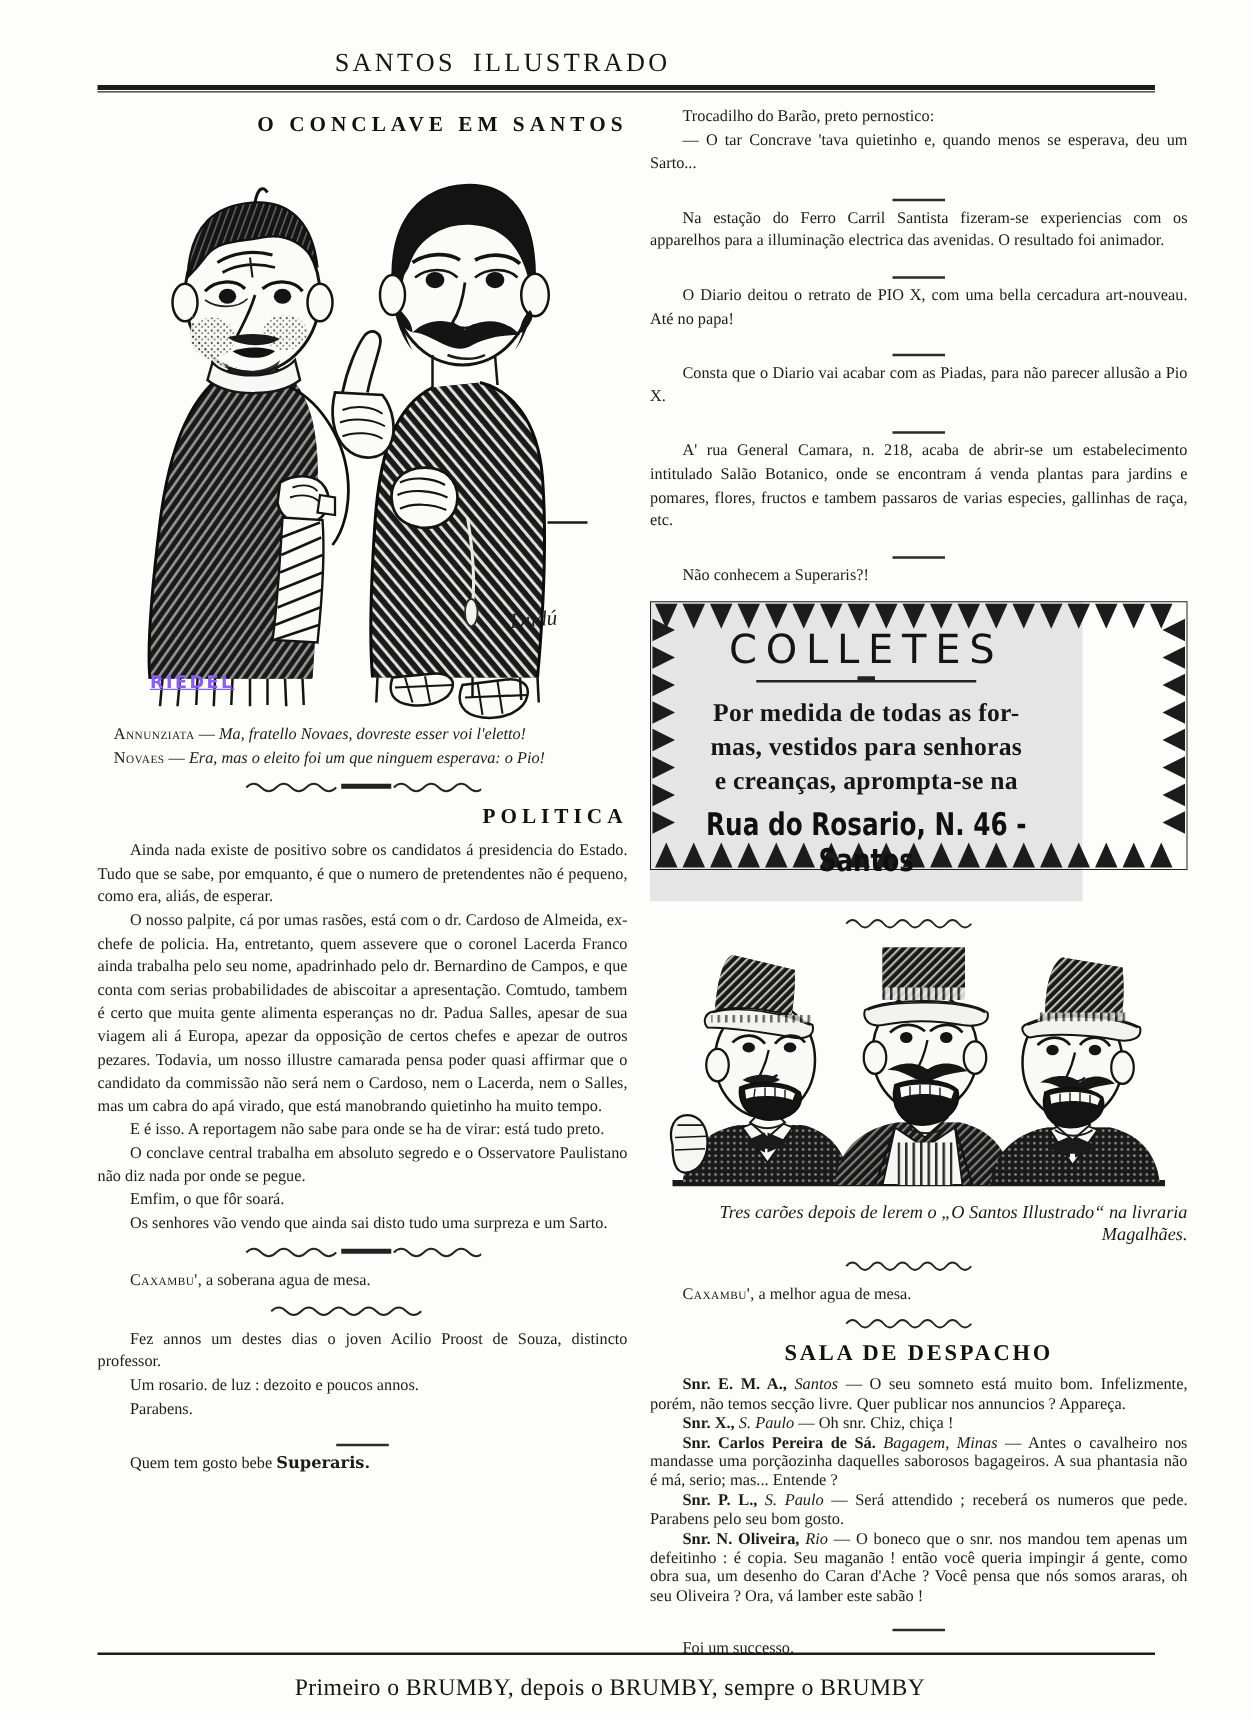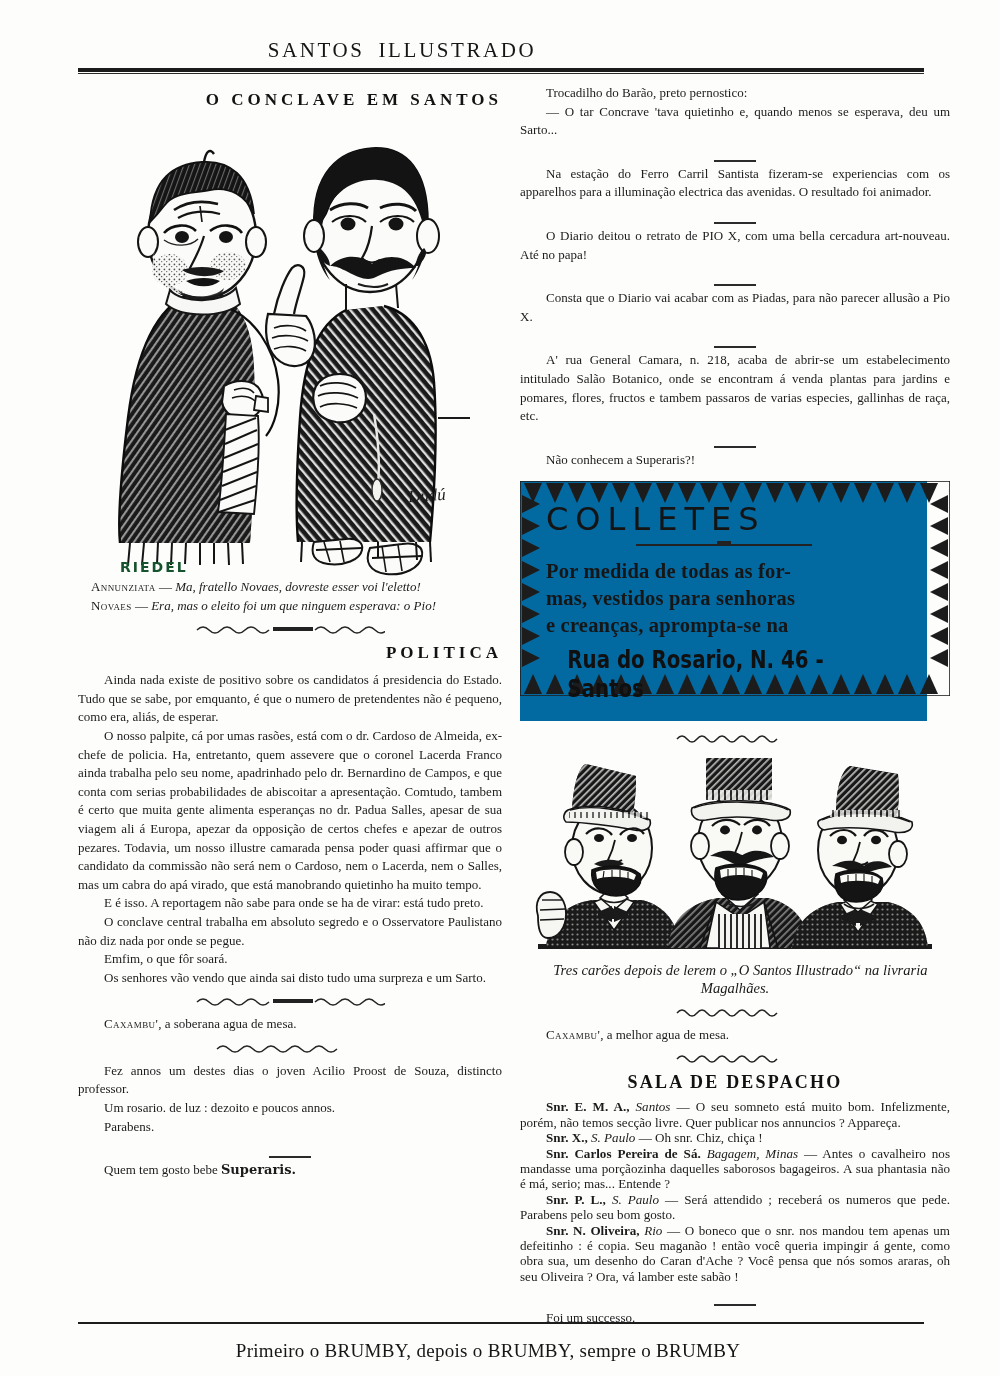--- a/index.html
+++ b/index.html
@@ -122,26 +122,27 @@
   .illus-main {
     position: relative;
     width: 424px;
     height: 460px;
     margin: 8px 0 0 0;
   }
   .illus-main svg, .illus-three svg { display:block; }
   .signature-riedel {
     position: absolute;
     left: 42px;
-    bottom: 3px;
+    bottom: 24px;
     font-family: "DejaVu Sans", sans-serif;
     font-weight: bold;
     font-size: 14px;
     letter-spacing: 2px;
-    color: #14532d;
+    color: #8b5cf6;
+    text-decoration: underline;
   }
   .signature-dudu {
     position: absolute;
     right: 56px;
     bottom: 72px;
     font-family: "Liberation Serif", serif;
     font-style: italic;
     font-size: 17px;
     color: #1c1c1c;
     transform: rotate(-4deg);
@@ -149,26 +150,26 @@
   .illus-three {
     position: relative;
     width: 430px;
     height: 205px;
     margin: 4px 0 2px 0;
   }
 
   
   .ad-colletes {
     position: relative;
-    width: 407px;
+    width: 346px;
     margin: 12px 0 10px 0;
     padding: 22px 26px 18px 26px;
     box-sizing: border-box;
-    text-align: left;
-    background: #0369a1;
+    text-align: center;
+    background: #e5e5e5;
   }
   .ad-scallop {
     position: absolute;
     inset: 0;
     pointer-events: none;
   }
   .ad-title {
     font-family: "DejaVu Sans", sans-serif;
     font-size: 32px;
     letter-spacing: 7px;
@@ -220,21 +221,21 @@
     color: #1b1b1b;
   }
   p.despacho b { font-weight: bold; }
 
   .caption {
     font-size: 14.6px;
     line-height: 18.4px;
     font-style: italic;
     text-indent: 26px;
     margin: 4px 0 0 0;
-    text-align: center;
+    text-align: right;
   }
   .caption.noind { text-indent: 0; }
 
   
   .rule-bottom {
     position: absolute;
     bottom: 52px;
     left: 78px;
     width: 846px;
     height: 2px;

